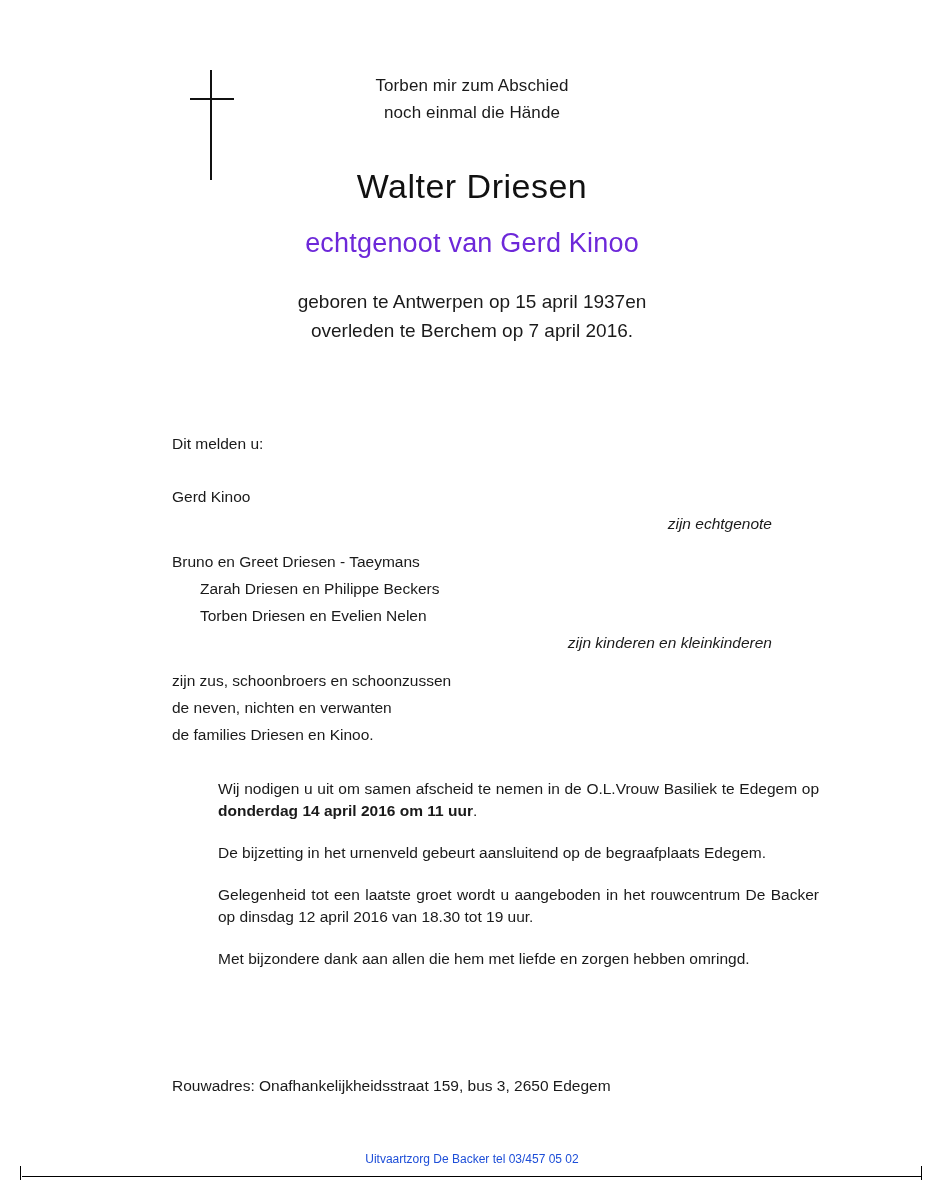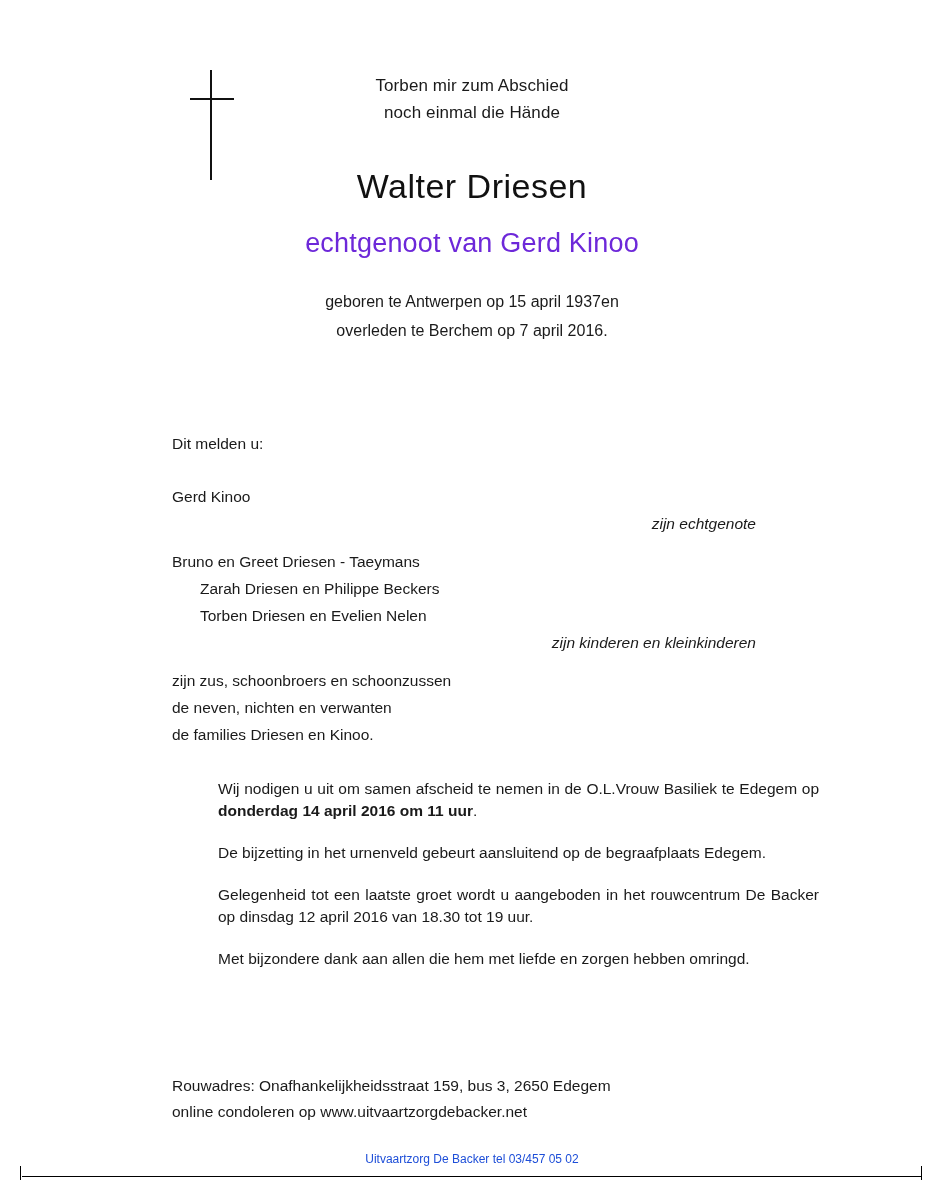--- a/index.html
+++ b/index.html
@@ -71,21 +71,21 @@
     color: #111;
   }
   .spouse {
     font-size: 27px;
     line-height: 36px;
     margin-top: 12px;
     letter-spacing: 0.2px;
     color: #6d28d9;
   }
   .dates {
-    font-size: 16px;
+    font-size: 19px;
     line-height: 29px;
     margin-top: 26px;
     color: #1a1a1a;
   }
 
   
   .body-block {
     position: absolute;
     left: 172px;
     top: 430px;
@@ -98,21 +98,21 @@
   }
   .survivor-line {
     margin: 0;
   }
   .indent {
     padding-left: 28px;
   }
   .role {
     text-align: right;
     font-style: italic;
-    margin: 0 16px 0 0;
+    margin: 0 0 0 0;
     padding-right: 0;
   }
   .group-gap {
     height: 11px;
   }
   .big-gap {
     height: 11px;
   }
 
   
@@ -222,21 +222,20 @@
 
   <div class="ceremony">
     <p><span>Wij nodigen u uit om samen afscheid te nemen in de  O.L.Vrouw Basiliek te Edegem op </span><b>donderdag 14 april 2016 om 11 uur</b><span>.</span></p>
     <p>De bijzetting in het urnenveld gebeurt aansluitend op de begraafplaats Edegem.</p>
     <p>Gelegenheid tot een laatste groet wordt u aangeboden in het rouwcentrum De Backer op dinsdag 12 april 2016 van 18.30 tot 19 uur.</p>
     <p>Met bijzondere dank aan allen die hem met liefde en zorgen hebben omringd.</p>
   </div>
 
   <div class="address">
     <div>Rouwadres: Onafhankelijkheidsstraat 159, bus 3, 2650 Edegem</div>
-    <div>online condoleren op www.uitvaartzorgdebacker.net</div>
   </div>
 
   <div class="footer">Uitvaartzorg De Backer   tel 03/457 05 02</div>
   <div class="edge-left"></div>
   <div class="edge-right"></div>
   <div class="footer-rule"></div>
 
 </div>
 
 </body></html>

